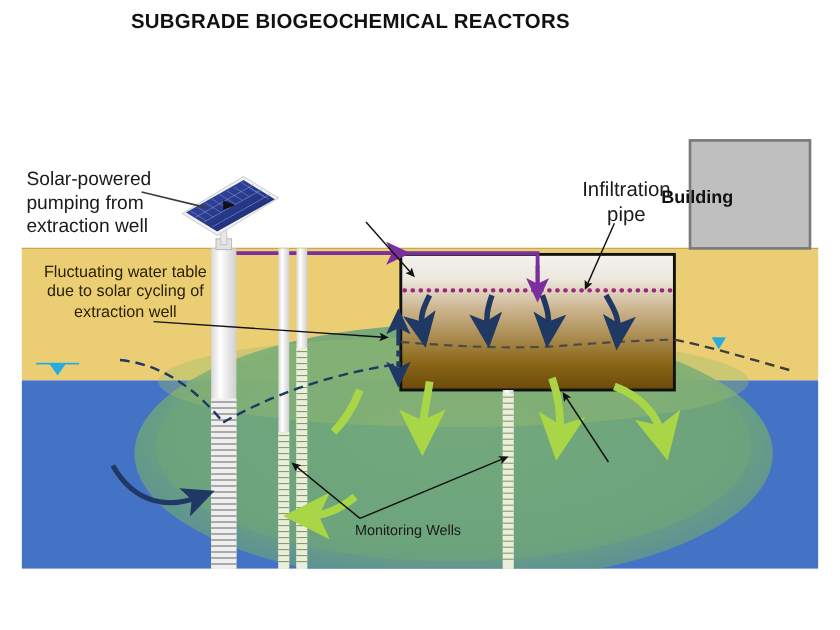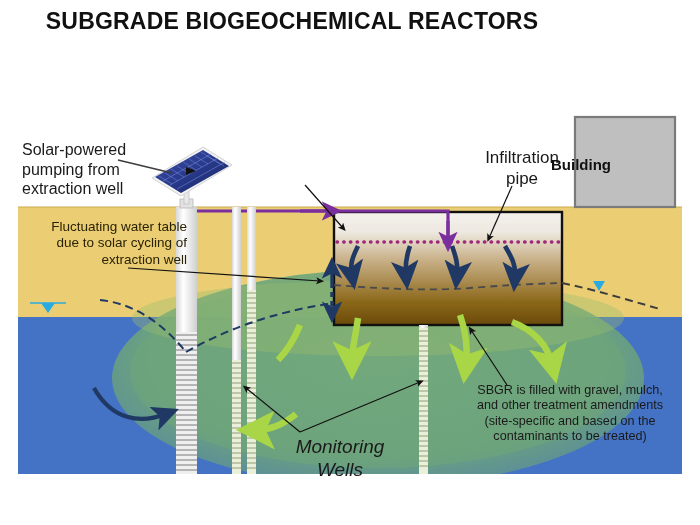--- a/index.html
+++ b/index.html
@@ -1,20 +1,20 @@
 <!DOCTYPE html>
 <html><head>
 <meta charset="utf-8">
 <style>
   html,body{margin:0;padding:0;background:#fff;}
   body{width:700px;height:525px;overflow:hidden;font-family:"Liberation Sans",sans-serif;}
   #stage{position:relative;width:700px;height:525px;background:#fff;}
   #title{
     position:absolute;left:0;top:8px;width:584px;text-align:center;
-    font-family:"Liberation Sans",sans-serif;font-weight:bold;font-size:23px;
+    font-family:"Liberation Sans",sans-serif;font-weight:bold;font-size:17px;
     letter-spacing:.2px;color:#111;
   }
   .lbl{
     position:absolute;font-family:"Liberation Sans",sans-serif;
     color:#1a1a1a;line-height:1.22;white-space:pre-line;
   }
   #svgwrap{position:absolute;left:0;top:0;width:700px;height:525px;}
   #bldg-label{
     position:absolute;font-weight:bold;font-size:15px;color:#111;
     left:551px;top:156px;width:100px;text-align:left;
@@ -318,31 +318,27 @@
     <path d="M512,186 L489,238" fill="none" stroke="#111111" stroke-width="1.2" marker-end="url(#blackHead)"></path>
     <path d="M507,385 L471,330" fill="none" stroke="#111111" stroke-width="1.2" marker-end="url(#blackHead)"></path>
     <path d="M300,432 L246,388" fill="none" stroke="#111111" stroke-width="1.2" marker-end="url(#blackHead)"></path>
     <path d="M300,432 L420,382" fill="none" stroke="#111111" stroke-width="1.2" marker-end="url(#blackHead)"></path>
   </svg>
 
   <div class="lbl" style="left:22px;top:140px;width:120px;font-size:16px;text-align:left;">Solar-powered
 pumping from
 extraction well</div>
 
-  <div class="lbl" style="left:22px;top:219px;width:165px;font-size:13.5px;text-align:right;color:#2a2205;">Fluctuating water table
+  <div class="lbl" style="left:22px;top:219px;width:165px;font-size:13.5px;text-align:center;color:#2a2205;">Fluctuating water table
 due to solar cycling of
 extraction well</div>
 
 
   <div class="lbl" style="left:477px;top:148px;width:90px;font-size:17px;text-align:center;">Infiltration
 pipe</div>
 
   <div id="bldg-label">Building</div>
 
 
-  <div class="lbl" style="left:275px;top:435px;width:130px;font-size:19px;text-align:center;font-style:italic;">Monitoring Wells</div>
-
-  <div class="lbl" style="left:455px;top:383px;width:230px;font-size:12.6px;text-align:center;">SBGR is filled with gravel, mulch,
-and other treatment amendments
-(site-specific and based on the
-contaminants to be treated)</div>
+  <div class="lbl" style="left:275px;top:435px;width:130px;font-size:12px;text-align:center;">Monitoring Wells</div>
+
 
 </div>
 
 </body></html>

